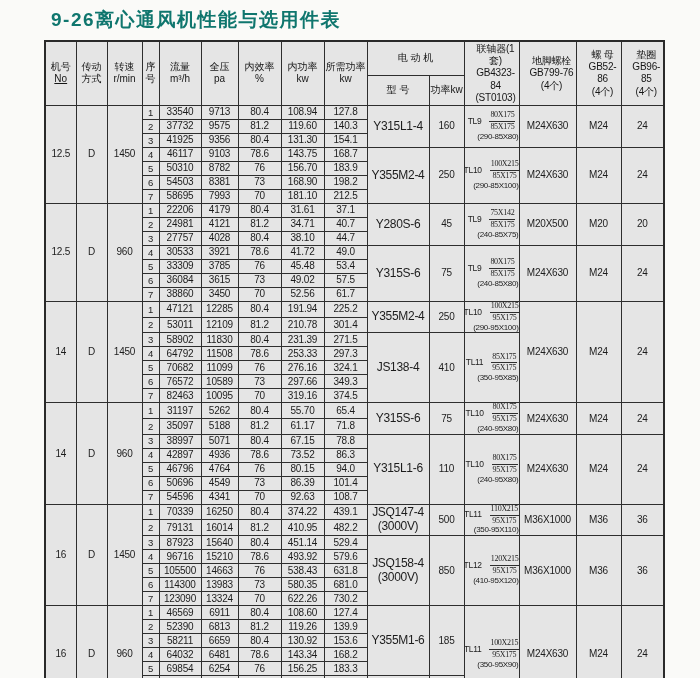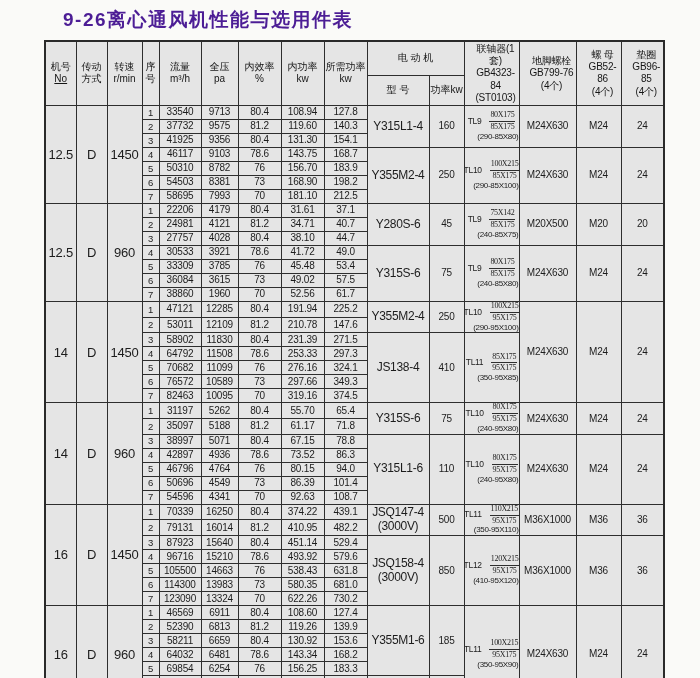--- a/index.html
+++ b/index.html
@@ -7,22 +7,22 @@
   body {
     font-family: "Liberation Sans", "DejaVu Sans", sans-serif;
     color: #1c1c1c;
     -webkit-font-smoothing: antialiased;
   }
   .page { width: 700px; height: 678px; padding: 5px 0 0 44px; overflow: hidden; }
   .title {
     font-size: 19px;
     font-weight: 700;
     letter-spacing: 1.5px;
-    margin: 2px 0 7px 19px;
-    color: #4c1d95;
+    margin: 2px 0 7px 7px;
+    color: #0f766e;
   }
   table.fan-table {
     border-collapse: collapse;
     table-layout: fixed;
     width: 621px;
     border: 2px solid #2a2a2a;
     background: #e5e5e5;
   }
   th, td {
     border: 1px solid #2e2e2e;
@@ -32,21 +32,21 @@
     overflow: hidden;
   }
   thead th { font-weight: 400; font-size: 10px; line-height: 1.25; padding: 1px 0; color: #161616; }
   thead tr.h1 th { height: 19px; }
   thead tr.h2 th { height: 17px; }
   th .hdr-line { display: block; }
   th.small-hdr { font-size: 10px; line-height: 1.22; letter-spacing: -0.2px; padding-left: 8px; }
   th .u-line { text-decoration: underline; }
   tbody td { font-size: 10px; line-height: 1; height: 14px; letter-spacing: -0.2px; }
   td.seq-cell { font-size: 9.5px; }
-  td.block-label { font-size: 13px; }
+  td.block-label { font-size: 10px; }
   td.model-cell { font-size: 12px; line-height: 1.15; letter-spacing: -0.3px; }
   td.model-cell .l2 { display: block; }
   td.coupling-cell { font-size: 8px; line-height: 1.1; letter-spacing: -0.3px; }
   .coup-row { display: flex; align-items: center; justify-content: center; gap: 8px; }
   .coup-tl { font-size: 8.5px; }
   .frac { display: inline-flex; flex-direction: column; align-items: center; font-family: Liberation Serif, serif; }
   .frac .num { border-bottom: 1px solid #2e2e2e; padding: 0 1px 1px 1px; }
   .frac .den { padding-top: 1px; }
   .coup-note { font-size: 8px; margin-top: 1px; white-space: nowrap; text-align: right; }
 </style>
@@ -306,21 +306,21 @@
           <td class="seq-cell">6</td>
           <td class="num-cell">36084</td>
           <td class="num-cell">3615</td>
           <td class="num-cell">73</td>
           <td class="num-cell">49.02</td>
           <td class="num-cell">57.5</td>
         </tr>
         <tr>
           <td class="seq-cell">7</td>
           <td class="num-cell">38860</td>
-          <td class="num-cell">1960</td>
+          <td class="num-cell">3450</td>
           <td class="num-cell">70</td>
           <td class="num-cell">52.56</td>
           <td class="num-cell">61.7</td>
         </tr>
         <tr>
           <td rowspan="7" class="block-label">14</td>
           <td rowspan="7" class="block-label">D</td>
           <td rowspan="7" class="block-label">1450</td>
           <td class="seq-cell">1</td>
           <td class="num-cell">47121</td>
@@ -343,21 +343,21 @@
           <td rowspan="7" class="num-cell">M24X630</td>
           <td rowspan="7" class="num-cell">M24</td>
           <td rowspan="7" class="num-cell">24</td>
         </tr>
         <tr>
           <td class="seq-cell">2</td>
           <td class="num-cell">53011</td>
           <td class="num-cell">12109</td>
           <td class="num-cell">81.2</td>
           <td class="num-cell">210.78</td>
-          <td class="num-cell">147.6</td>
+          <td class="num-cell">301.4</td>
         </tr>
         <tr>
           <td class="seq-cell">3</td>
           <td class="num-cell">58902</td>
           <td class="num-cell">11830</td>
           <td class="num-cell">80.4</td>
           <td class="num-cell">231.39</td>
           <td class="num-cell">271.5</td>
           <td rowspan="5" class="model-cell"><span>JS138-4</span></td>
           <td rowspan="5" class="num-cell">410</td>

